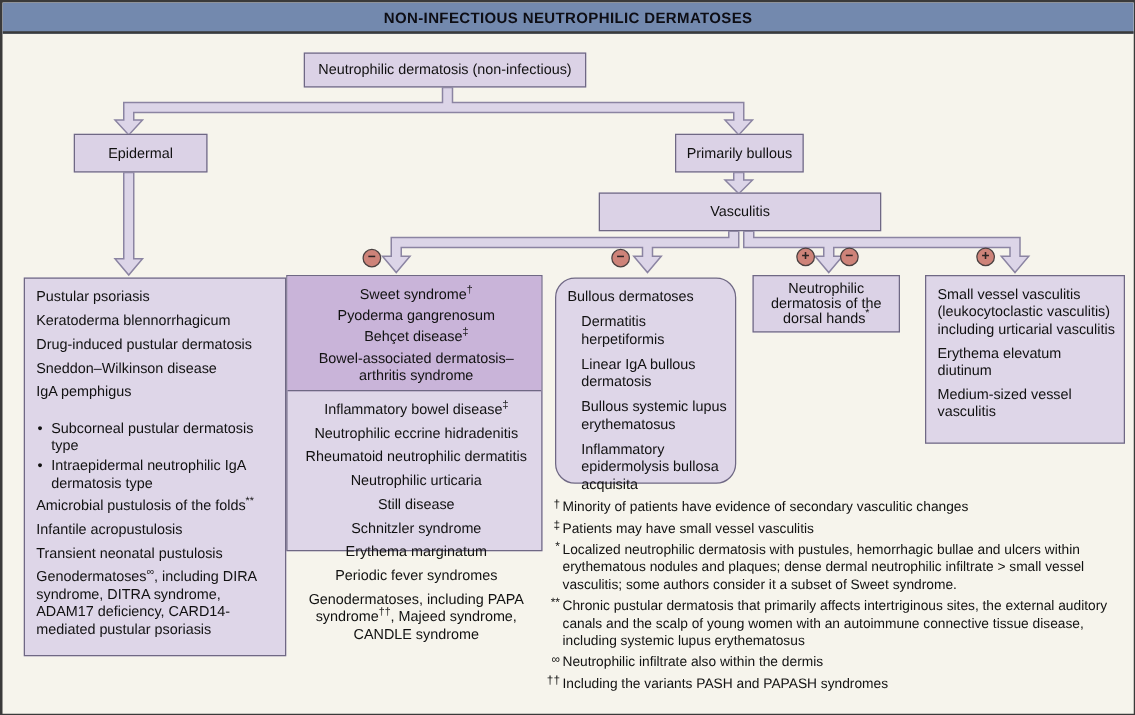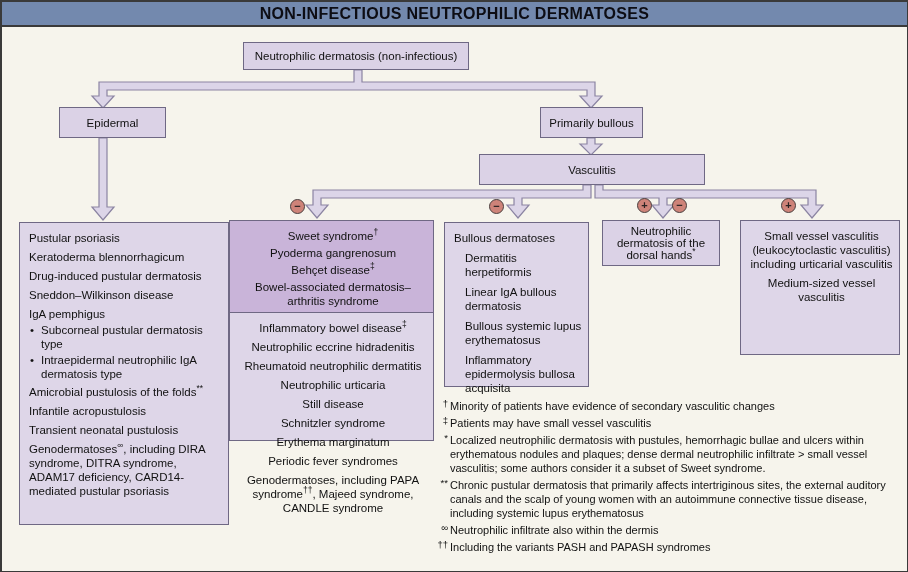--- a/index.html
+++ b/index.html
@@ -8,21 +8,21 @@
     border:2px solid #3a3a3a;
     background:#f6f4ec;
     font-family:"Liberation Sans","DejaVu Sans",sans-serif;
     color:#111;overflow:hidden;
   }
   .hdr{
     position:absolute;left:0;top:0;width:100%;height:23px;
     background:#7389ae;border-bottom:2px solid #3a3a3a;
     display:flex;align-items:center;justify-content:center;
   }
-  .hdr span{font-size:16px;font-weight:bold;color:#0d0d14;letter-spacing:.3px;}
+  .hdr span{font-size:12px;font-weight:bold;color:#0d0d14;letter-spacing:.3px;}
   svg.wires{position:absolute;left:0;top:0;width:905px;height:569px;}
   .wire{fill:#dcd5e8;stroke:#8b84a2;stroke-width:1.2;}
   .nbox{
     position:absolute;box-sizing:border-box;
     background:#dbd2e6;border:1px solid #6f6884;
     display:flex;align-items:center;justify-content:center;
     font-size:11.5px;text-align:center;padding:2px 4px;
   }
   .col{
     position:absolute;box-sizing:border-box;
@@ -92,21 +92,21 @@
   <div class="nbox" style="left:477px;top:152px;width:226px;height:31px;">
     <span>Vasculitis</span>
   </div>
 
   <div class="col" style="left:17px;top:220px;width:210px;height:303px;">
     <div class="inner">
       <div class="item"><span>Pustular psoriasis</span></div>
       <div class="item"><span>Keratoderma blennorrhagicum</span></div>
       <div class="item"><span>Drug-induced pustular dermatosis</span></div>
       <div class="item"><span>Sneddon–Wilkinson disease</span></div>
-      <div class="item" style="margin-bottom:2px;"><span>IgA pemphigus</span></div>
+      <div class="item" style="margin-bottom:15px;"><span>IgA pemphigus</span></div>
       <div class="bullet"><span>Subcorneal pustular dermatosis type</span></div>
       <div class="bullet" style="margin-bottom:4px;"><span>Intraepidermal neutrophilic IgA dermatosis type</span></div>
       <div class="item"><span>Amicrobial pustulosis of the folds</span><sup>**</sup></div>
       <div class="item"><span>Infantile acropustulosis</span></div>
       <div class="item"><span>Transient neonatal pustulosis</span></div>
       <div class="item"><span>Genodermatoses</span><sup>∞</sup><span>, including DIRA syndrome, DITRA syndrome, ADAM17 deficiency, CARD14-mediated pustular psoriasis</span></div>
     </div>
   </div>
 
   <div class="col" style="left:227px;top:218px;width:205px;height:221px;text-align:center;">
@@ -126,37 +126,38 @@
         <div class="item"><span>Neutrophilic urticaria</span></div>
         <div class="item"><span>Still disease</span></div>
         <div class="item"><span>Schnitzler syndrome</span></div>
         <div class="item"><span>Erythema marginatum</span></div>
         <div class="item"><span>Periodic fever syndromes</span></div>
         <div class="item"><span>Genodermatoses, including PAPA syndrome</span><sup>††</sup><span>, Majeed syndrome, CANDLE syndrome</span></div>
       </div>
     </div>
   </div>
 
-  <div class="col" style="left:442px;top:220px;width:145px;height:165px;">
+  <div class="col" style="left:442px;top:220px;width:145px;height:165px;border-radius:16px;">
     <div class="inner">
       <div class="item" style="margin-bottom:6px;"><span>Bullous dermatoses</span></div>
       <div class="sub"><span>Dermatitis herpetiformis</span></div>
       <div class="sub"><span>Linear IgA bullous dermatosis</span></div>
       <div class="sub"><span>Bullous systemic lupus erythematosus</span></div>
       <div class="sub" style="margin-bottom:0;"><span>Inflammatory epidermolysis bullosa acquisita</span></div>
     </div>
   </div>
 
   <div class="nbox" style="left:600px;top:218px;width:118px;height:46px;padding:4px 6px;">
     <span><span>Neutrophilic dermatosis of the dorsal hands</span><sup>*</sup></span>
   </div>
 
-  <div class="col" style="left:738px;top:218px;width:160px;height:135px;text-align:center;">
+  <div class="col" style="left:738px;top:218px;width:160px;height:135px;">
     <div class="inner">
       <div class="item"><span>Small vessel vasculitis (leukocytoclastic vasculitis) including urticarial vasculitis</span></div>
+      <div class="item"><span>Erythema elevatum diutinum</span></div>
       <div class="item"><span>Medium-sized vessel vasculitis</span></div>
     </div>
   </div>
 
   <div class="fnotes">
     <div class="fn"><span class="m">†</span><span>Minority of patients have evidence of secondary vasculitic changes</span></div>
     <div class="fn"><span class="m">‡</span><span>Patients may have small vessel vasculitis</span></div>
     <div class="fn"><span class="m">*</span><span>Localized neutrophilic dermatosis with pustules, hemorrhagic bullae and ulcers within erythematous nodules and plaques; dense dermal neutrophilic infiltrate &gt; small vessel vasculitis; some authors consider it a subset of Sweet syndrome.</span></div>
     <div class="fn"><span class="m">**</span><span>Chronic pustular dermatosis that primarily affects intertriginous sites, the external auditory canals and the scalp of young women with an autoimmune connective tissue disease, including systemic lupus erythematosus</span></div>
     <div class="fn"><span class="m">∞</span><span>Neutrophilic infiltrate also within the dermis</span></div>

